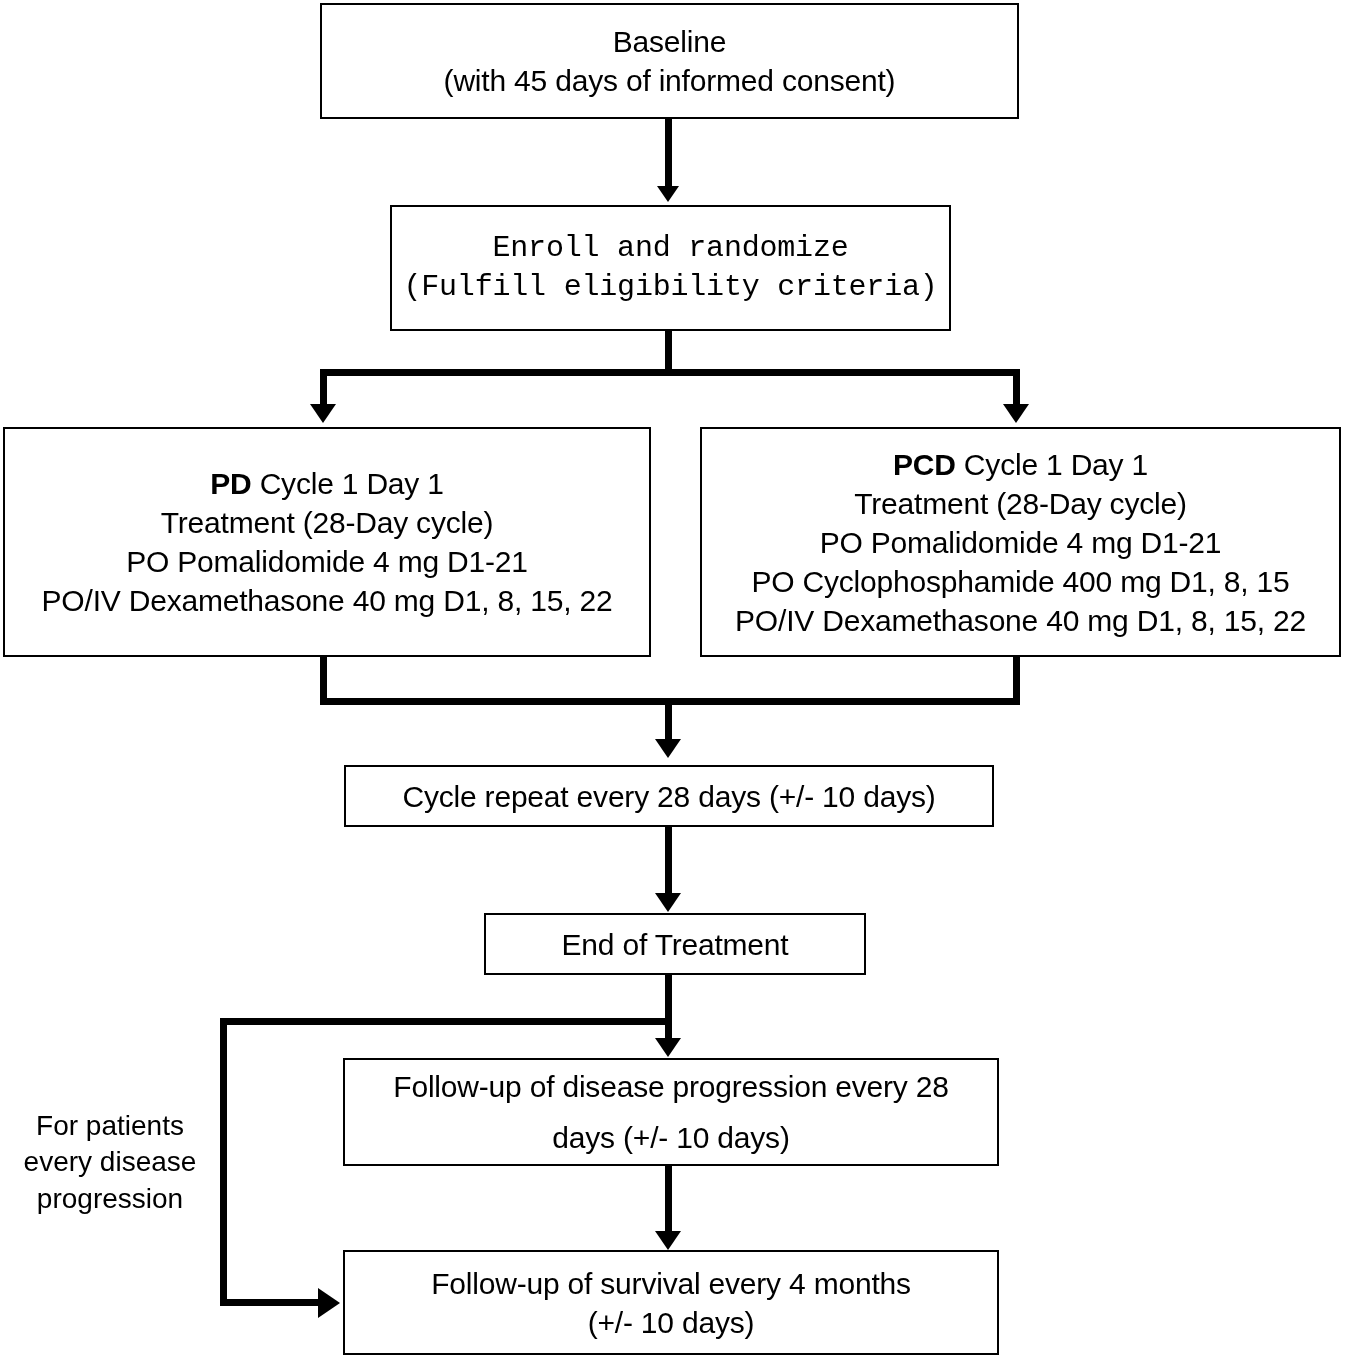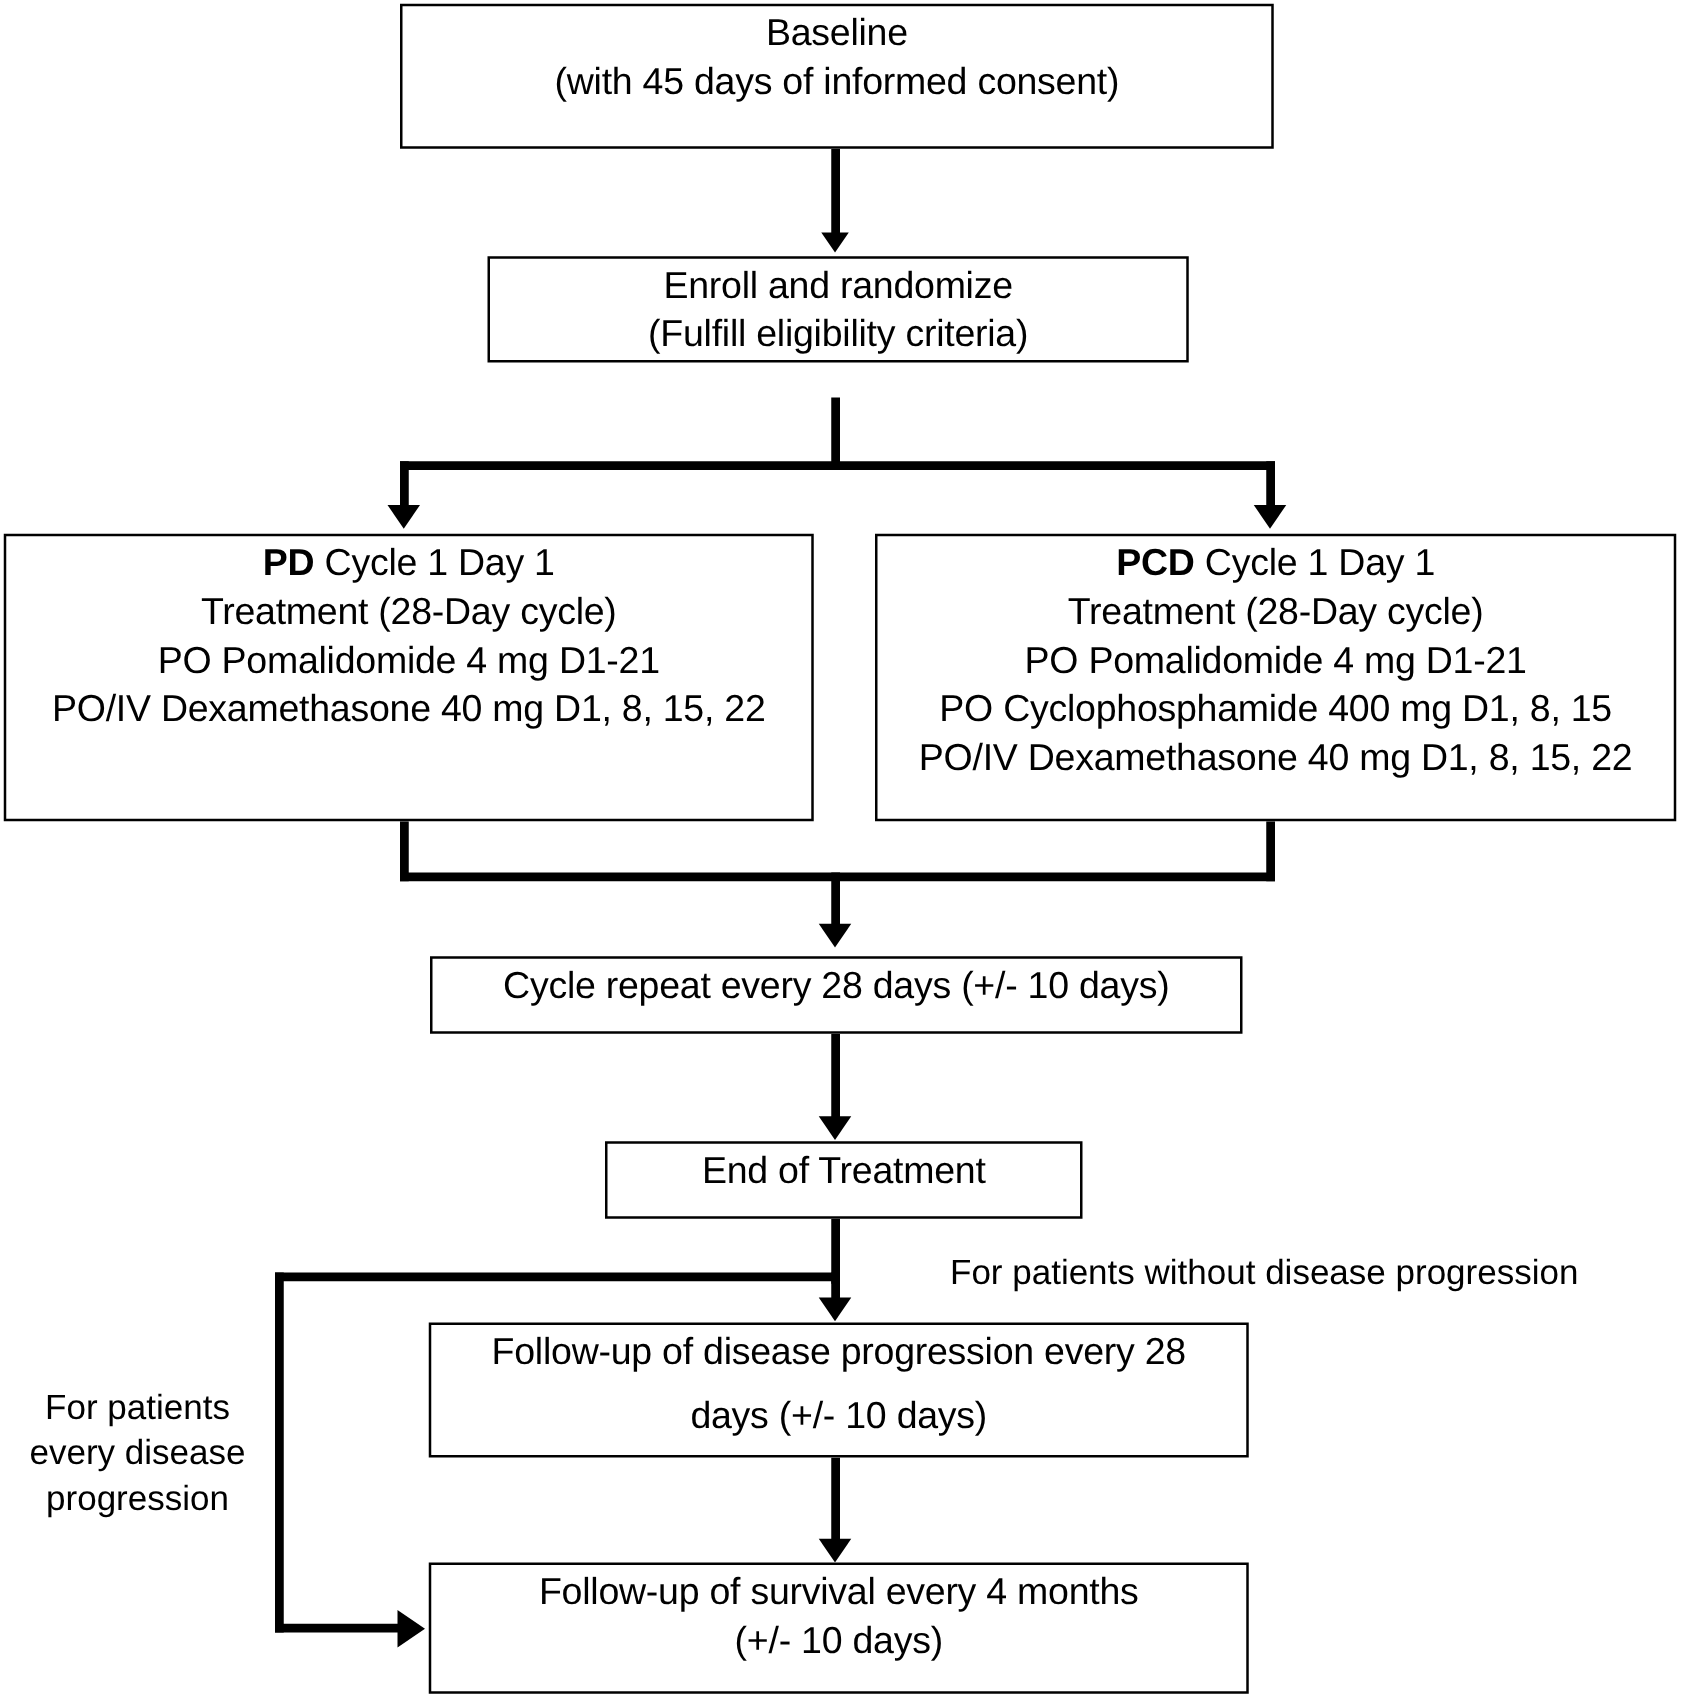--- a/index.html
+++ b/index.html
@@ -18,21 +18,21 @@
     overflow: hidden;
   }
   .node {
     position: absolute;
     box-sizing: border-box;
     border: 2px solid #000000;
     background: #ffffff;
     display: flex;
     flex-direction: column;
     align-items: center;
-    justify-content: flex-start;
+    justify-content: center;
     text-align: center;
     color: #000000;
     line-height: 1.30;
     font-size: 30px;
     letter-spacing: -0.2px;
     padding: 2px 6px;
     z-index: 3;
   }
   .node .ln {
     display: block;
@@ -87,21 +87,21 @@
 <div id="canvas">
 
   <div class="node" style="left:320px; top:3px; width:699px; height:116px;">
     <span class="ln">Baseline</span>
     <span class="ln">(with 45 days of informed consent)</span>
   </div>
 
   <div class="edge vline" style="left:665px; top:119px; height:69px;"></div>
   <div class="arrow-down thin" style="left:657px; top:186px;"></div>
 
-  <div class="node" style="left:390px; top:205px; width:561px; height:85px;">
+  <div class="node" style="left:390px; top:205px; width:561px; height:126px;font-family:Liberation Mono, monospace;">
     <span class="ln">Enroll and randomize</span>
     <span class="ln">(Fulfill eligibility criteria)</span>
   </div>
 
   <div class="edge vline" style="left:665px; top:318px; height:58px;"></div>
 
   <div class="edge hline" style="left:320px; top:369px; width:700px;"></div>
 
   <div class="edge vline" style="left:320px; top:369px; height:42px;"></div>
   <div class="arrow-down" style="left:310px; top:404px;"></div>
@@ -145,21 +145,20 @@
 
   <div class="edge hline" style="left:220px; top:1018px; width:452px;"></div>
 
   <div class="edge vline" style="left:665px; top:1018px; height:24px;"></div>
   <div class="arrow-down" style="left:655px; top:1038px;"></div>
 
   <div class="edge vline" style="left:220px; top:1018px; height:288px;"></div>
   <div class="edge hline" style="left:220px; top:1299px; width:102px;"></div>
   <div class="arrow-right" style="left:318px; top:1288px;"></div>
 
-  <div class="side-label" style="left:760px; top:1000px; width:520px; text-align:left;">For patients without disease progression</div>
 
   <div class="side-label left-lab" style="left:10px; top:1108px;">For patients every disease progression</div>
 
   <div class="node" style="left:343px; top:1058px; width:656px; height:108px;gap:12px;">
     <span class="ln">Follow-up of disease progression every 28</span>
     <span class="ln">days (+/- 10 days)</span>
   </div>
 
   <div class="edge vline" style="left:665px; top:1166px; height:70px;"></div>
   <div class="arrow-down" style="left:655px; top:1231px;"></div>

